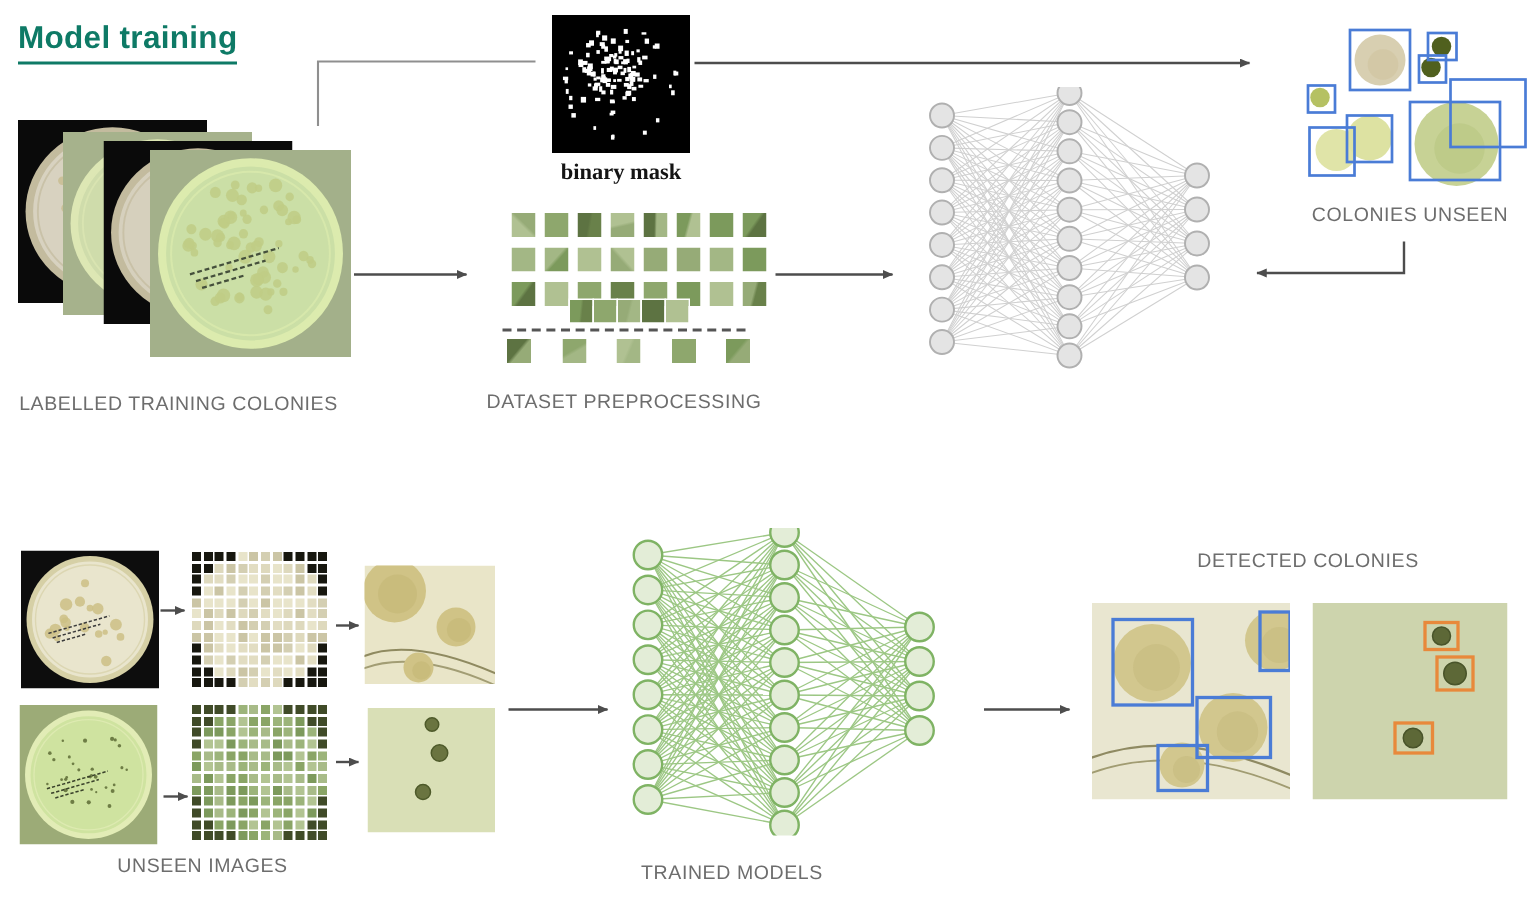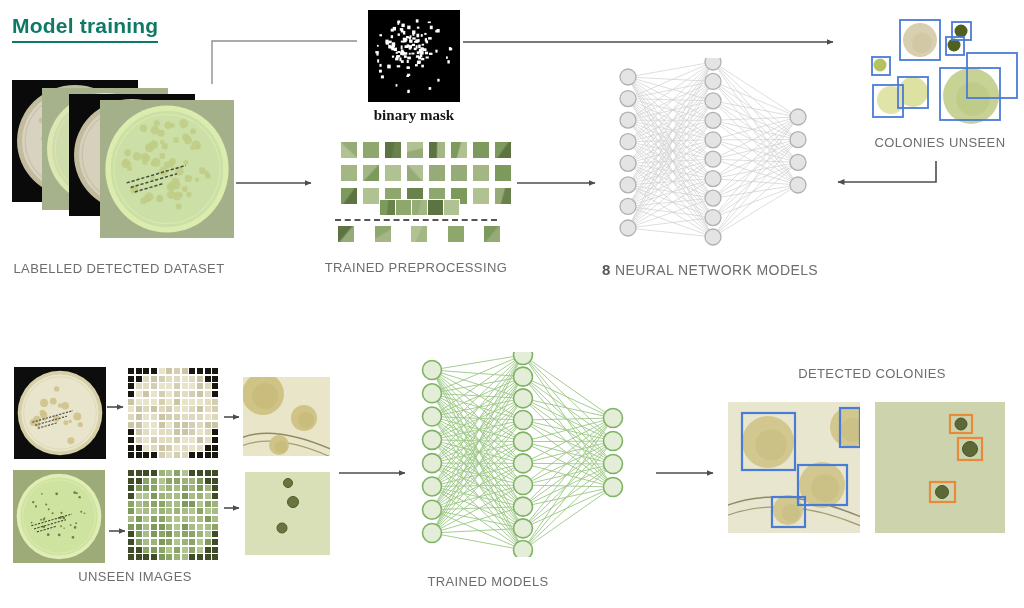--- a/index.html
+++ b/index.html
@@ -150,21 +150,21 @@
           <circle cx="54.0" cy="18.5" r="1.8" fill="#bfcc85" opacity="0.85"></circle>
           <circle cx="65.8" cy="29.1" r="2.9" fill="#bfcc85" opacity="0.85"></circle>
           <g transform="rotate(-16 45 57)" stroke="#45503c" stroke-width="1.1" stroke-dasharray="2.4 1.4">
             <line x1="20" y1="53" x2="66" y2="53"></line>
             <line x1="22" y1="57" x2="58" y2="57"></line>
             <line x1="24" y1="61" x2="46" y2="61"></line>
           </g>
         </svg>
       </div>
     </div>
-  <div class="abs lbl" style="left:2px;top:262px;width:234px">LABELLED DETECTED DATASET</div>
+  <div class="abs lbl" style="left:2px;top:262px;width:234px">LABELLED TRAINING COLONIES</div>
 
   <div class="abs" id="mask" style="left:368px;top:10px;width:92px;height:92px">
       <svg width="100%" height="100%" viewBox="0 0 92 92">
         <rect x="0" y="0" width="92" height="92" fill="#000"></rect>
         <rect x="38.7" y="57.1" width="3.2" height="1.8" fill="#fff"></rect>
         <rect x="40.7" y="36.5" width="2.6" height="3.1" fill="#fff"></rect>
         <rect x="36.0" y="42.3" width="3.3" height="2.3" fill="#fff"></rect>
         <rect x="47.0" y="54.1" width="2.8" height="2.3" fill="#fff"></rect>
         <rect x="23.9" y="32.3" width="3.3" height="3.7" fill="#fff"></rect>
         <rect x="21.8" y="35.9" width="2.2" height="2.7" fill="#fff"></rect>
@@ -317,21 +317,21 @@
       <div class="tile" style="left: 77px; top: 58px; width: 15px; height: 15px; background: linear-gradient(104deg, rgb(150, 171, 119) 45%, rgb(163, 183, 133) 55%); outline: rgb(255, 255, 255) solid 1px;"></div>
       <div class="tile" style="left: 93px; top: 58px; width: 15px; height: 15px; background: rgb(93, 115, 66); outline: rgb(255, 255, 255) solid 1px;"></div>
       <div class="tile" style="left: 109px; top: 58px; width: 15px; height: 15px; background: rgb(176, 193, 146); outline: rgb(255, 255, 255) solid 1px;"></div>
       <div class="abs" style="left: 0px; top: 77px; width: 162px; border-top: 2px dashed rgb(85, 85, 85);"></div>
       <div class="tile" style="left: 3px; top: 84px; width: 16px; height: 16px; background: linear-gradient(130deg, rgb(93, 115, 66) 45%, rgb(150, 171, 119) 55%); outline: rgb(255, 255, 255) solid 1px;"></div>
       <div class="tile" style="left: 39.5px; top: 84px; width: 16px; height: 16px; background: linear-gradient(330deg, rgb(163, 183, 133) 45%, rgb(142, 167, 109) 55%); outline: rgb(255, 255, 255) solid 1px;"></div>
       <div class="tile" style="left: 76px; top: 84px; width: 16px; height: 16px; background: linear-gradient(293deg, rgb(163, 183, 133) 45%, rgb(176, 193, 146) 55%); outline: rgb(255, 255, 255) solid 1px;"></div>
       <div class="tile" style="left: 112.5px; top: 84px; width: 16px; height: 16px; background: rgb(142, 167, 109); outline: rgb(255, 255, 255) solid 1px;"></div>
       <div class="tile" style="left: 149px; top: 84px; width: 16px; height: 16px; background: linear-gradient(130deg, rgb(124, 154, 92) 45%, rgb(150, 171, 119) 55%); outline: rgb(255, 255, 255) solid 1px;"></div>
     </div>
-  <div class="abs lbl" style="left:314px;top:261px;width:204px">TRAINED PREPROCESSING</div>
+  <div class="abs lbl" style="left:314px;top:261px;width:204px">DATASET PREPROCESSING</div>
 
   <svg id="nn-gray" class="abs" style="left:605px;top:58px" width="210" height="195" viewBox="0 0 210 195">
       <line x1="23" y1="19" x2="108" y2="4" stroke="#d0d0d0" stroke-width="0.7"></line>
       <line x1="23" y1="19" x2="108" y2="23.444444444444443" stroke="#d0d0d0" stroke-width="0.7"></line>
       <line x1="23" y1="19" x2="108" y2="42.888888888888886" stroke="#d0d0d0" stroke-width="0.7"></line>
       <line x1="23" y1="19" x2="108" y2="62.333333333333336" stroke="#d0d0d0" stroke-width="0.7"></line>
       <line x1="23" y1="19" x2="108" y2="81.77777777777777" stroke="#d0d0d0" stroke-width="0.7"></line>
       <line x1="23" y1="19" x2="108" y2="101.22222222222223" stroke="#d0d0d0" stroke-width="0.7"></line>
       <line x1="23" y1="19" x2="108" y2="120.66666666666667" stroke="#d0d0d0" stroke-width="0.7"></line>
       <line x1="23" y1="19" x2="108" y2="140.11111111111111" stroke="#d0d0d0" stroke-width="0.7"></line>
@@ -463,24 +463,20 @@
       <circle cx="108" cy="101.22222222222223" r="8" fill="#e4e4e4" stroke="#b0b0b0" stroke-width="1.3"></circle>
       <circle cx="108" cy="120.66666666666667" r="8" fill="#e4e4e4" stroke="#b0b0b0" stroke-width="1.3"></circle>
       <circle cx="108" cy="140.11111111111111" r="8" fill="#e4e4e4" stroke="#b0b0b0" stroke-width="1.3"></circle>
       <circle cx="108" cy="159.55555555555554" r="8" fill="#e4e4e4" stroke="#b0b0b0" stroke-width="1.3"></circle>
       <circle cx="108" cy="179" r="8" fill="#e4e4e4" stroke="#b0b0b0" stroke-width="1.3"></circle>
       <circle cx="193" cy="59" r="8" fill="#e4e4e4" stroke="#b0b0b0" stroke-width="1.3"></circle>
       <circle cx="193" cy="81.66666666666667" r="8" fill="#e4e4e4" stroke="#b0b0b0" stroke-width="1.3"></circle>
       <circle cx="193" cy="104.33333333333334" r="8" fill="#e4e4e4" stroke="#b0b0b0" stroke-width="1.3"></circle>
       <circle cx="193" cy="127" r="8" fill="#e4e4e4" stroke="#b0b0b0" stroke-width="1.3"></circle>
     </svg>
-  <div class="abs lbl" style="left:590px;top:261px;width:240px;font-size:14px">
-    <b style="font-size:15px">8</b>
-    <span>NEURAL NETWORK MODELS</span>
-  </div>
 
   <svg id="colonies" class="abs" style="left:862px;top:12px" width="158" height="112" viewBox="0 0 158 112">
       <circle cx="58" cy="28" r="17" fill="#d8cfb1"></circle>
       <circle cx="60" cy="31" r="10.2" fill="#cfc29c" opacity="0.55"></circle>
       <circle cx="99" cy="19" r="6.5" fill="#50601e"></circle>
       <circle cx="92" cy="33" r="6.5" fill="#50601e"></circle>
       <circle cx="18" cy="53" r="6.5" fill="#b5c163"></circle>
       <circle cx="29" cy="88" r="14" fill="#e0e4a8"></circle>
       <circle cx="51" cy="80" r="15" fill="#dde2a2"></circle>
       <circle cx="109" cy="84" r="28" fill="#c7d295"></circle>

